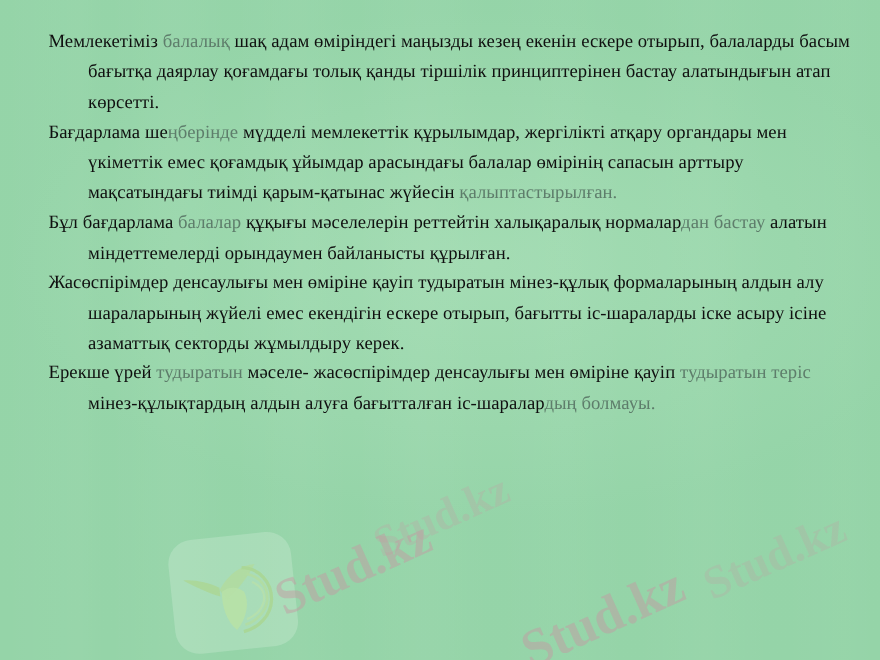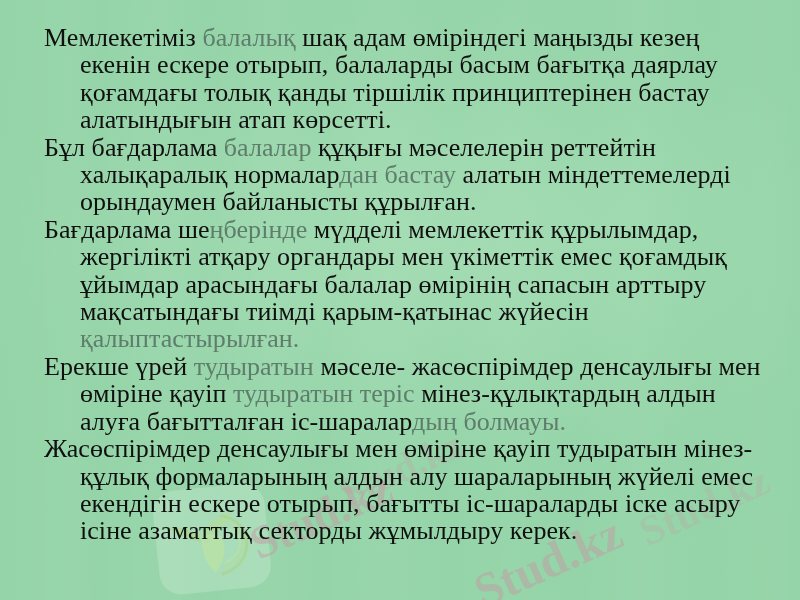--- a/index.html
+++ b/index.html
@@ -93,21 +93,21 @@
   #textbody {
     position: absolute;
     left: 44px;
     top: 24px;
     width: 730px;
   }
   p.para {
     margin: 0;
     padding: 0 0 0 36px;
     text-indent: -36px;
-    font-size: 26px;
+    font-size: 17px;
     line-height: 27.4px;
     color: #101010;
     letter-spacing: 0.05px;
     font-family: Liberation Serif, serif;
   }
   
   .dim { color: #5e7d6b; }
 </style>
 </head>
 <body>
@@ -131,19 +131,19 @@
     </svg>
   </div>
 
   <div class="wm-text wm-c">Stud.kz</div>
   <div class="wm-text wm-a">Stud.kz</div>
   <div class="wm-text wm-d">Stud.kz</div>
   <div class="wm-text wm-b">Stud.kz</div>
 
   <div id="textbody">
       <p class="para"><span>Мемлекетіміз </span><span class="dim">балалық</span><span> шақ адам өміріндегі маңызды кезең екенін ескере отырып, балаларды басым бағытқа даярлау қоғамдағы толық қанды тіршілік принциптерінен бастау алатындығын атап көрсетті.</span></p>
+      <p class="para"><span>Бағдарлама ше</span><span class="dim">ңберінде</span><span> мүдделі мемлекеттік құрылымдар, жергілікті атқару органдары мен үкіметтік емес қоғамдық ұйымдар арасындағы балалар өмірінің сапасын арттыру мақсатындағы тиімді қарым-қатынас жүйесін </span><span class="dim">қалыптастырылған.</span></p>
       <p class="para"><span>Бұл бағдарлама </span><span class="dim">балалар</span><span> құқығы мәселелерін реттейтін халықаралық нормалар</span><span class="dim">дан бастау</span><span> алатын міндеттемелерді орындаумен байланысты құрылған.</span></p>
-      <p class="para"><span>Бағдарлама ше</span><span class="dim">ңберінде</span><span> мүдделі мемлекеттік құрылымдар, жергілікті атқару органдары мен үкіметтік емес қоғамдық ұйымдар арасындағы балалар өмірінің сапасын арттыру мақсатындағы тиімді қарым-қатынас жүйесін </span><span class="dim">қалыптастырылған.</span></p>
+      <p class="para"><span>Жасөспірімдер денсаулығы мен өміріне қауіп тудыратын мінез-құлық формаларының алдын алу шараларының жүйелі емес екендігін ескере отырып, бағытты іс-шараларды іске асыру ісіне азаматтық секторды жұмылдыру керек.</span></p>
       <p class="para"><span>Ерекше үрей </span><span class="dim">тудыратын</span><span> мәселе- жасөспірімдер денсаулығы мен өміріне қауіп </span><span class="dim">тудыратын теріс</span><span> мінез-құлықтардың алдын алуға бағытталған іс-шаралар</span><span class="dim">дың болмауы.</span></p>
-      <p class="para"><span>Жасөспірімдер денсаулығы мен өміріне қауіп тудыратын мінез-құлық формаларының алдын алу шараларының жүйелі емес екендігін ескере отырып, бағытты іс-шараларды іске асыру ісіне азаматтық секторды жұмылдыру керек.</span></p>
     </div>
 
 </div>
 
 </body></html>

